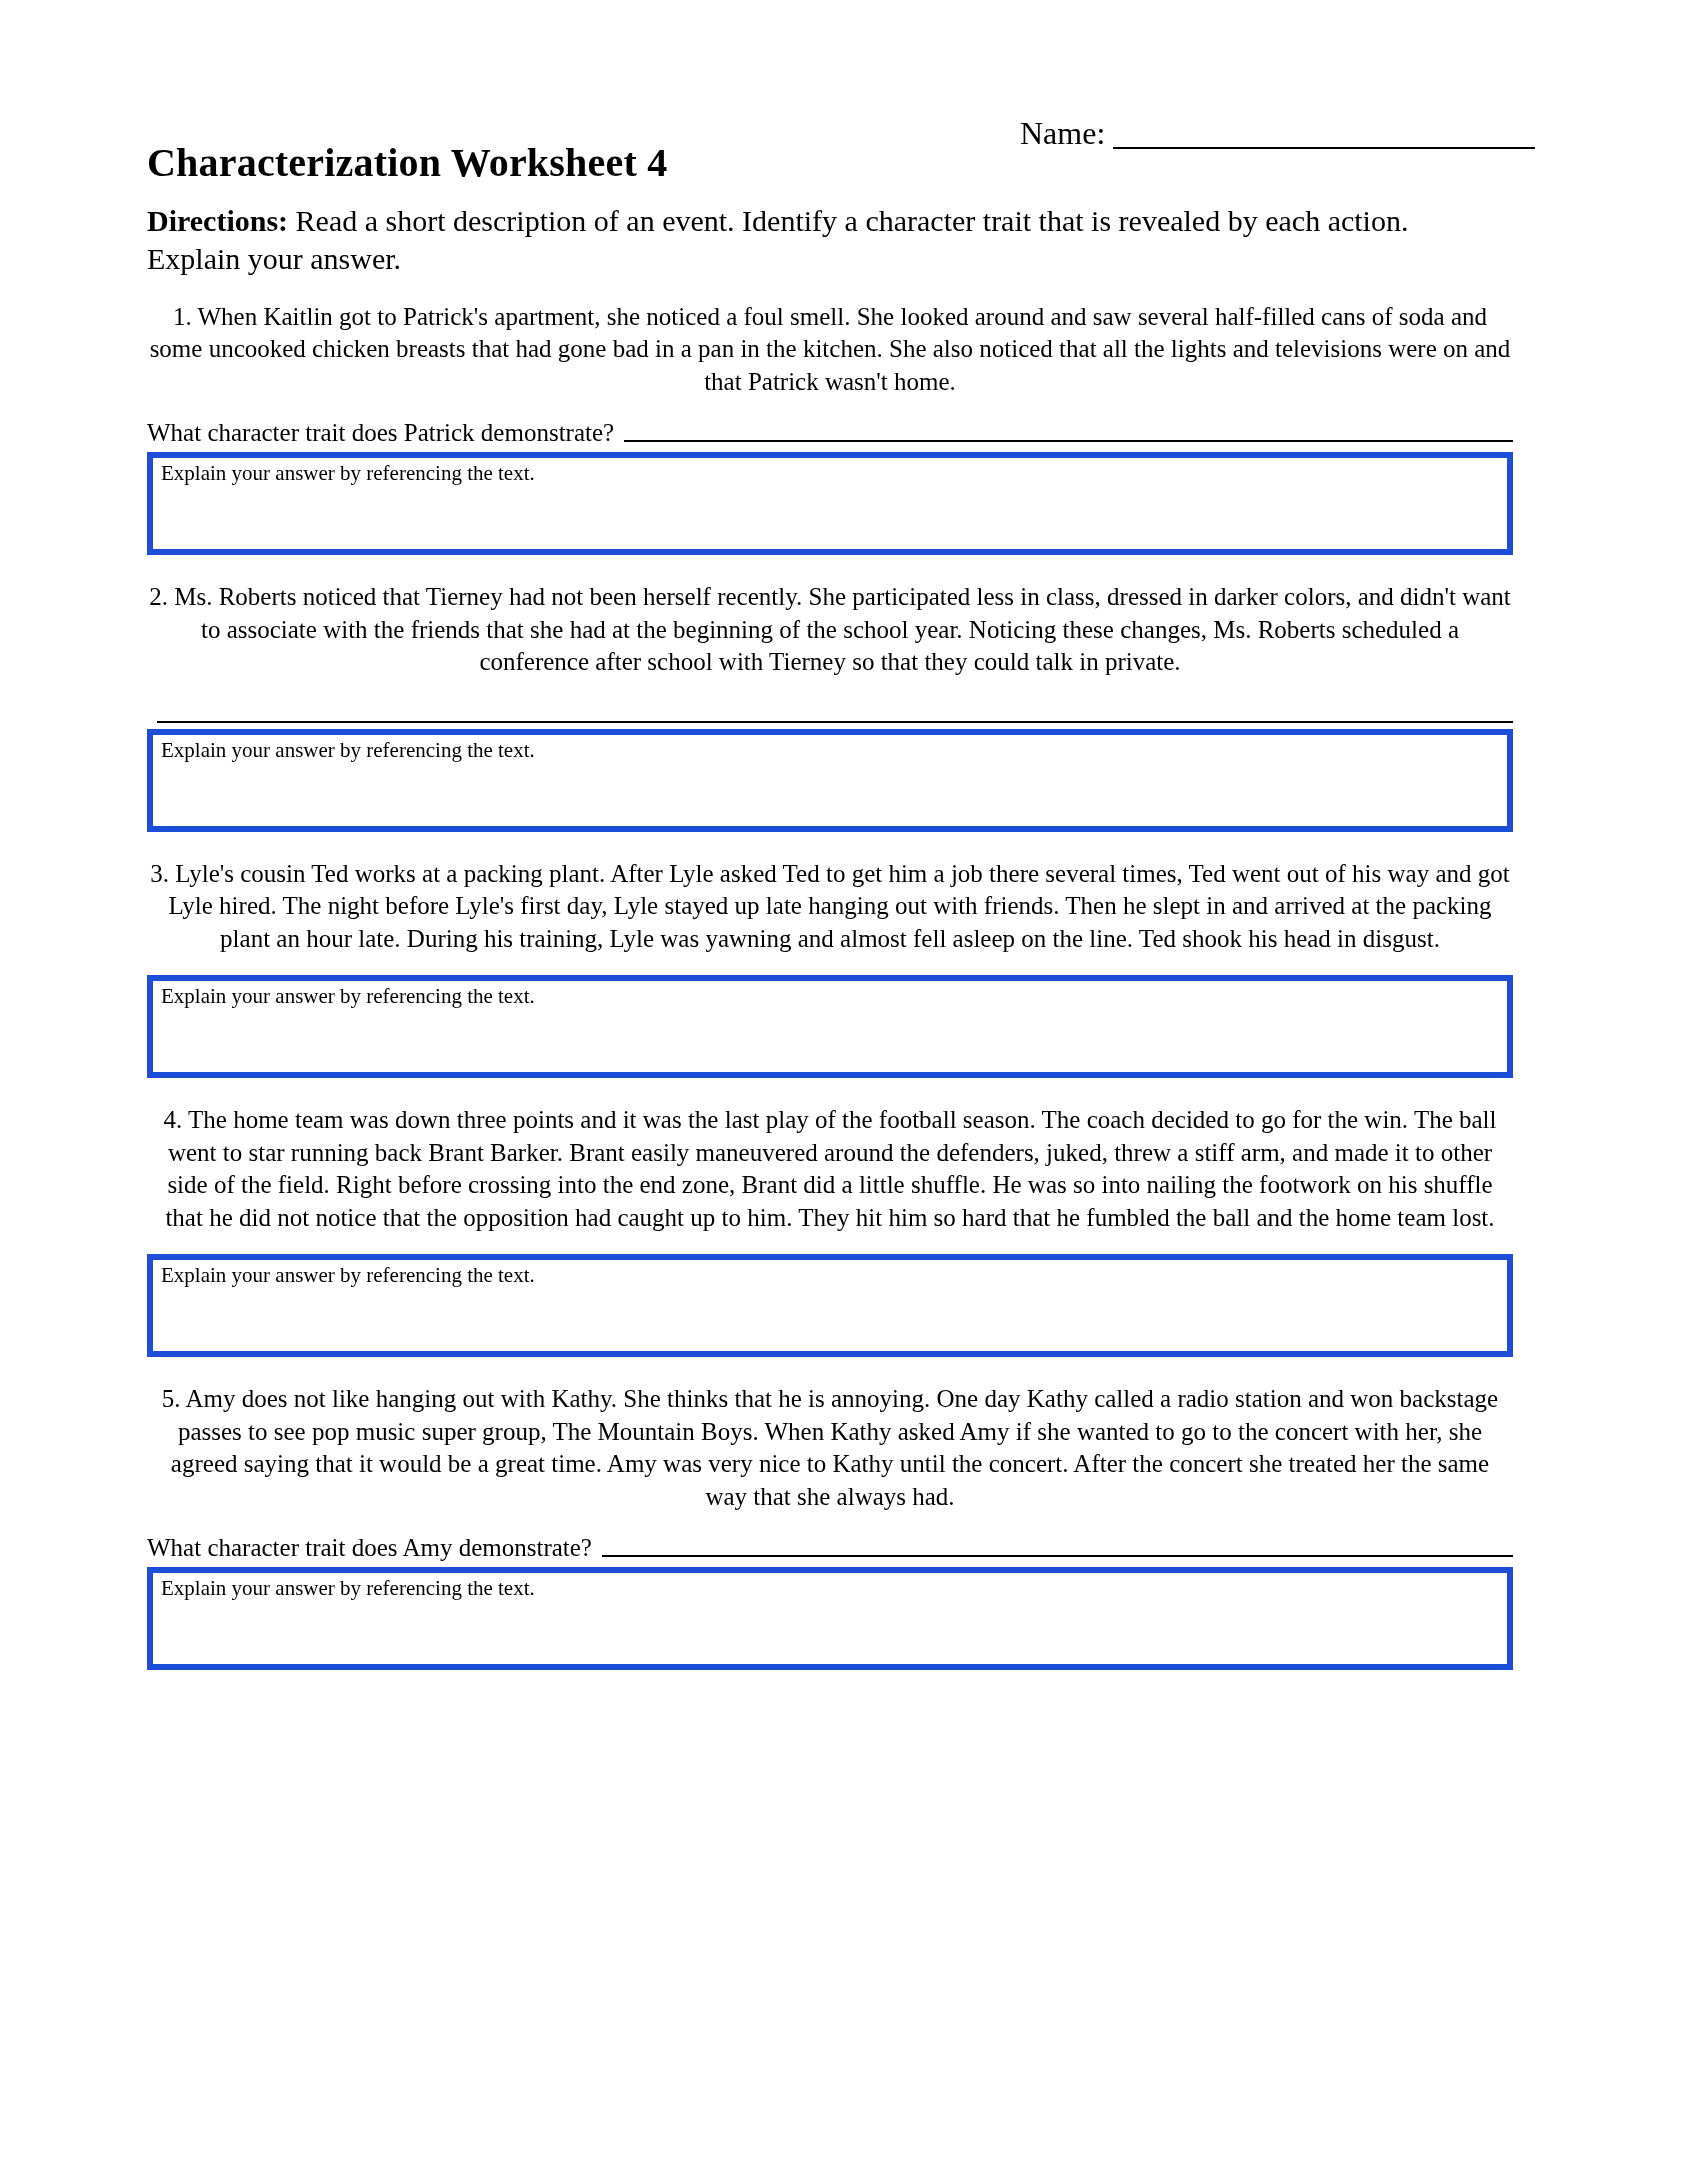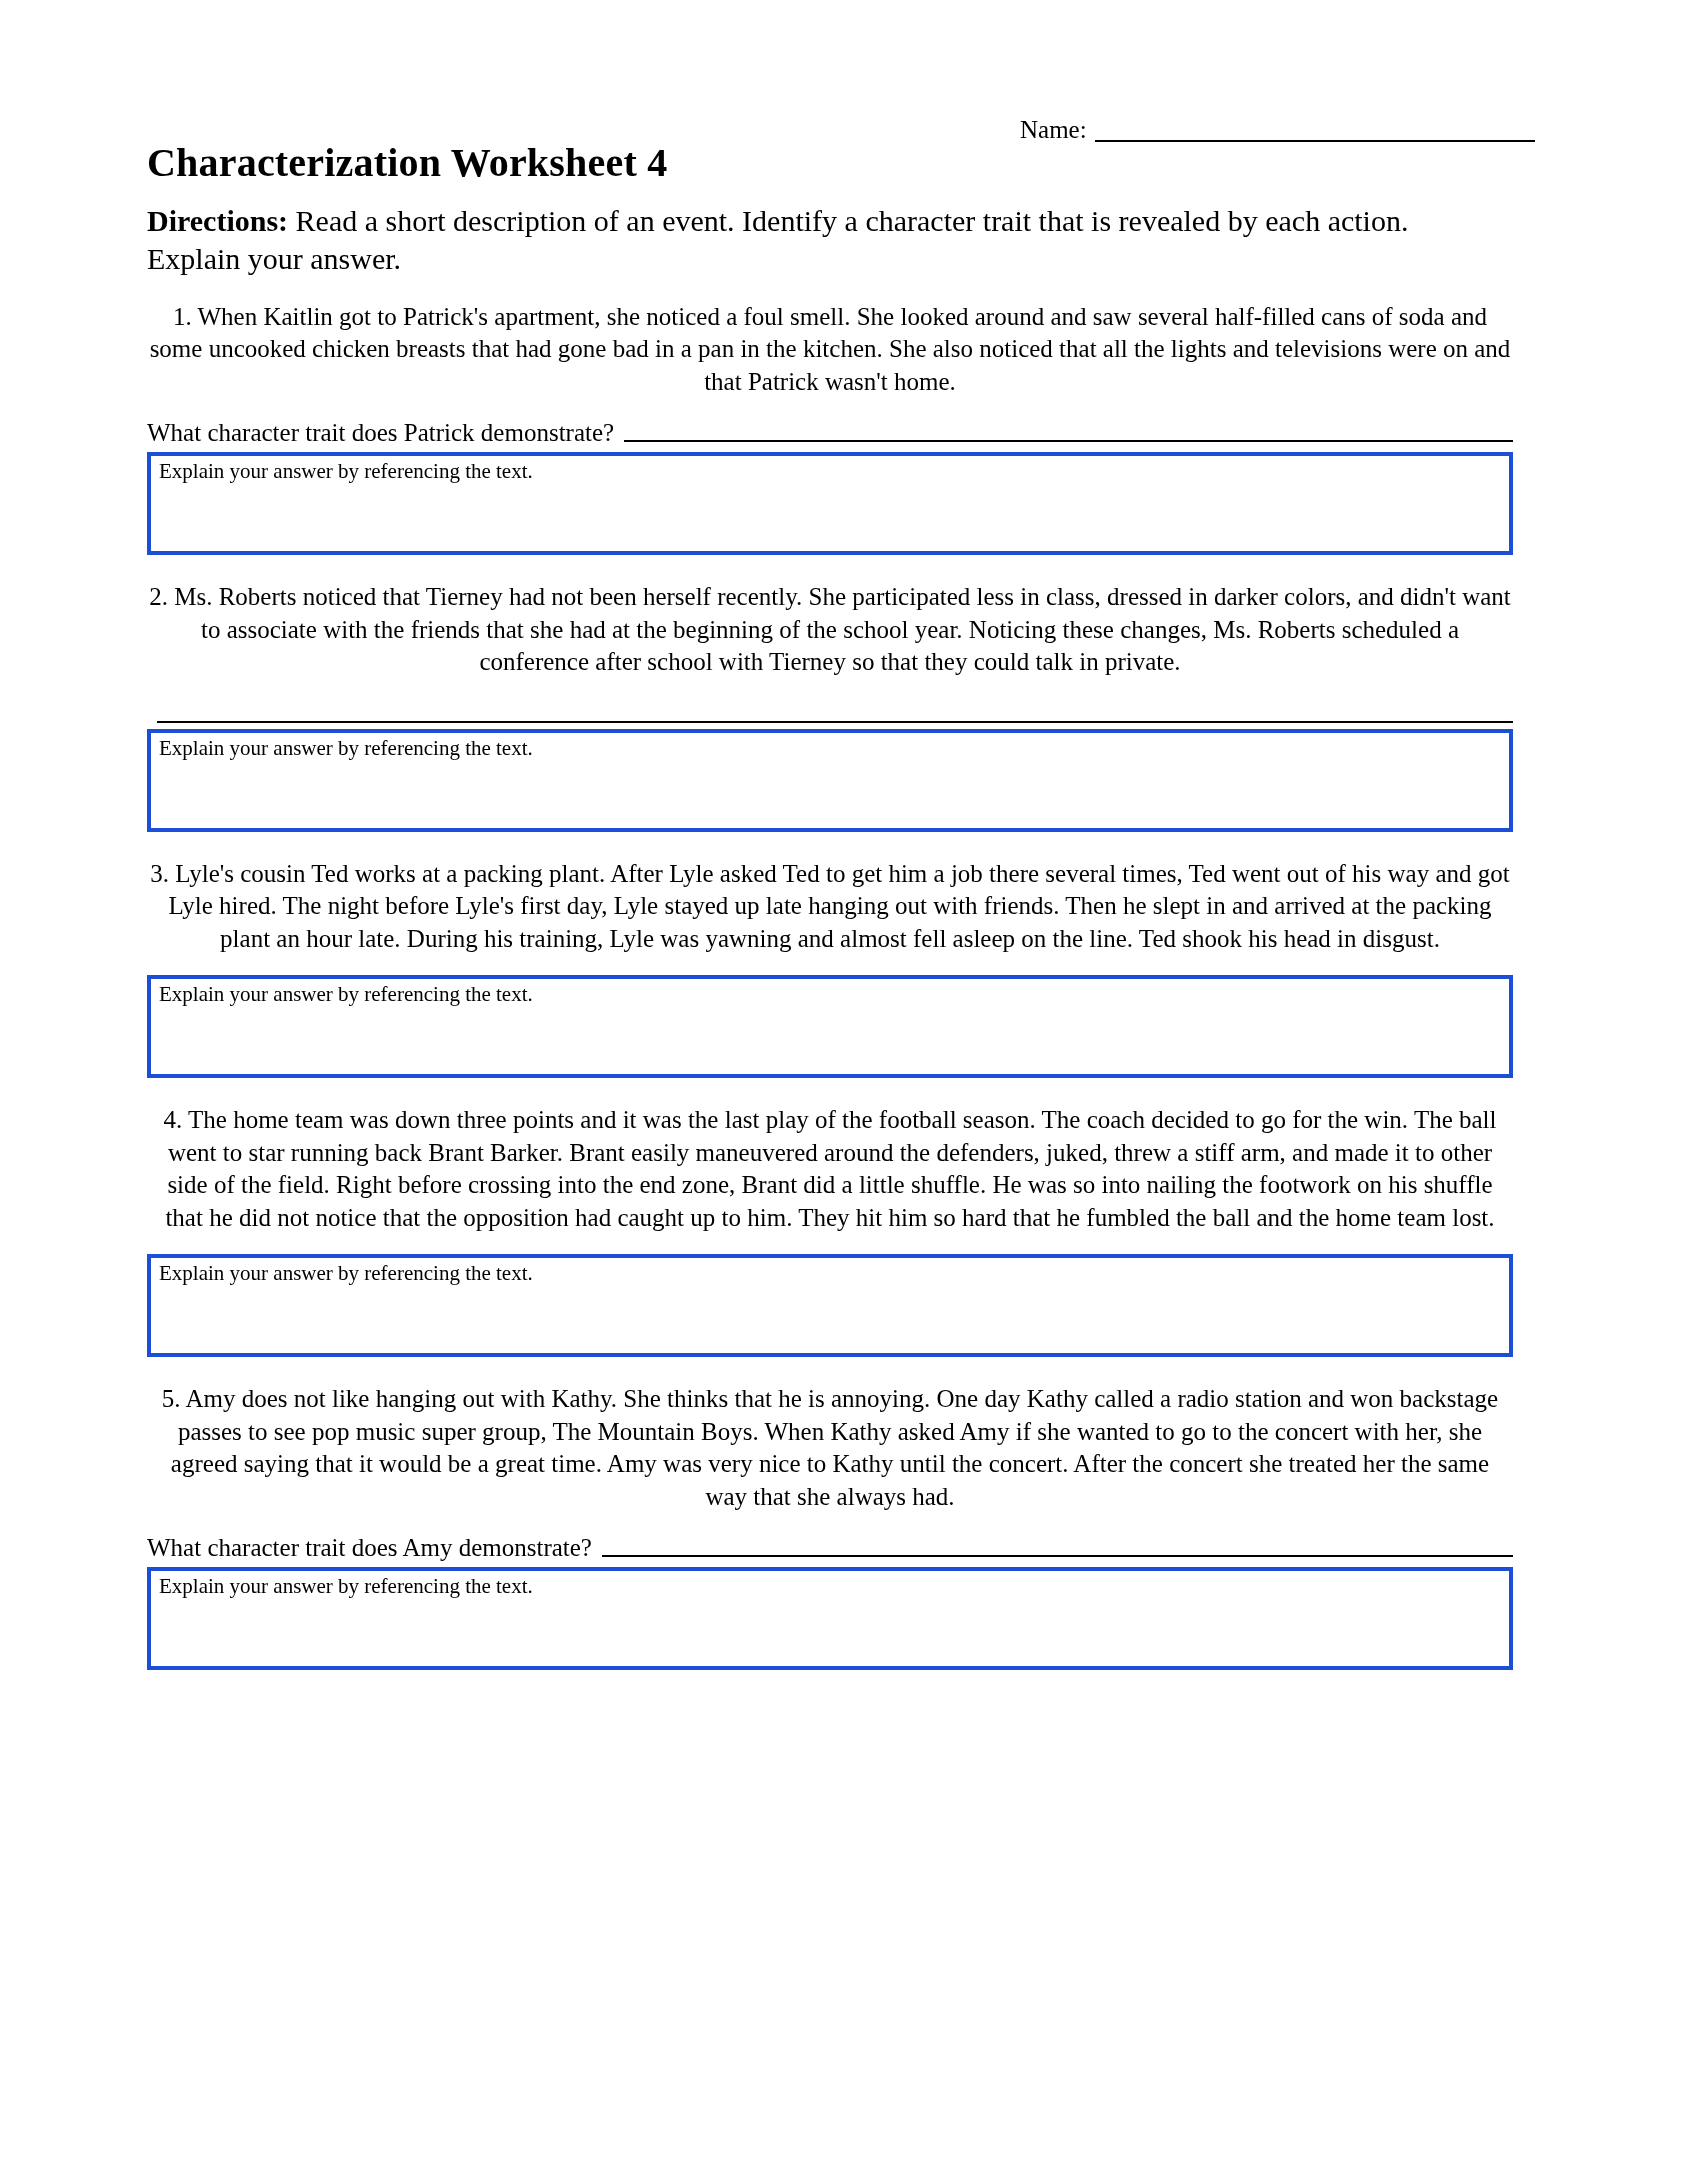--- a/index.html
+++ b/index.html
@@ -26,21 +26,21 @@
   .name-row {
     position: absolute;
     left: 1020px;
     top: 117px;
     width: 515px;
     display: flex;
     align-items: flex-end;
     gap: 8px;
   }
   .name-label {
-    font-size: 25px;
+    font-size: 32px;
     line-height: 1;
     white-space: nowrap;
   }
   .name-line {
     flex: 1;
     border-bottom: 2px solid #000;
     height: 20px;
   }
   .content {
     position: absolute;
@@ -81,21 +81,21 @@
     white-space: nowrap;
   }
   .answer-line {
     flex: 1;
     border-bottom: 2px solid #000;
     height: 22px;
     margin-left: 10px;
     margin-bottom: 2px;
   }
   .explain-box {
-    border: 4px solid #1d4ed8;
+    border: 6px solid #1d4ed8;
     width: 1366px;
     box-sizing: border-box;
     height: 103px;
     margin: 0 0 26px 0;
     padding: 4px 8px;
   }
   .explain-prompt {
     font-size: 21px;
     line-height: 1.1;
   }

